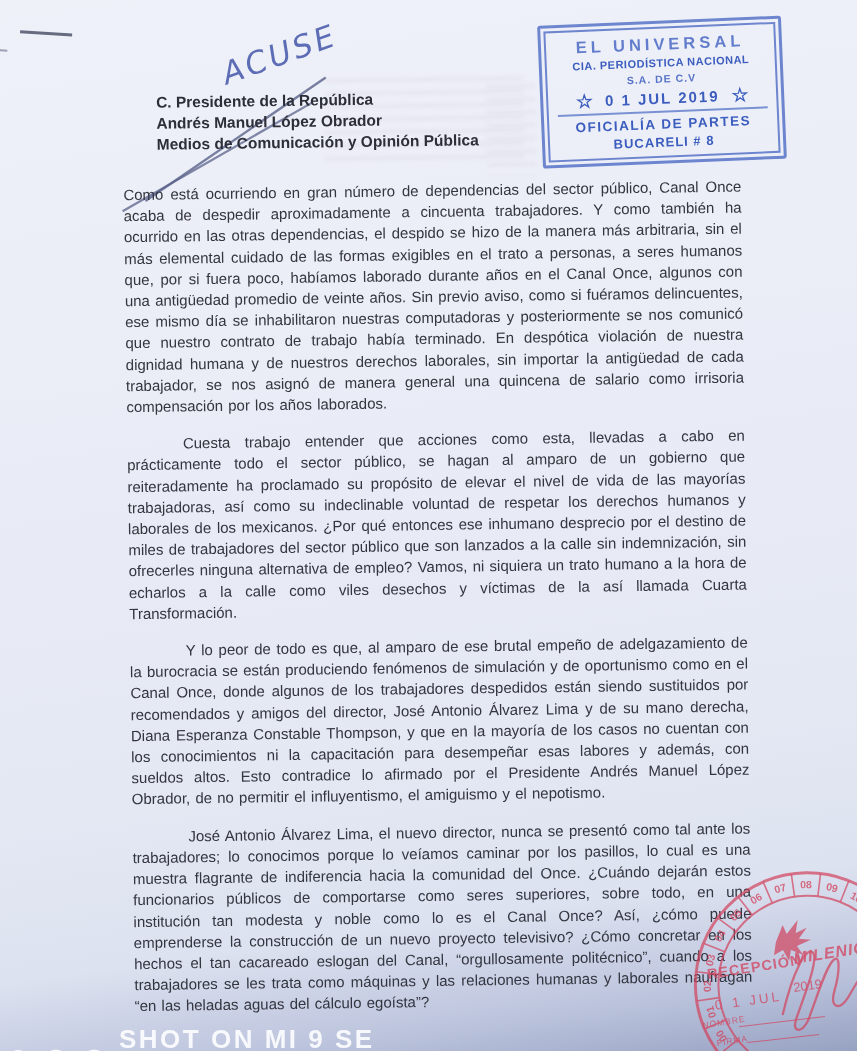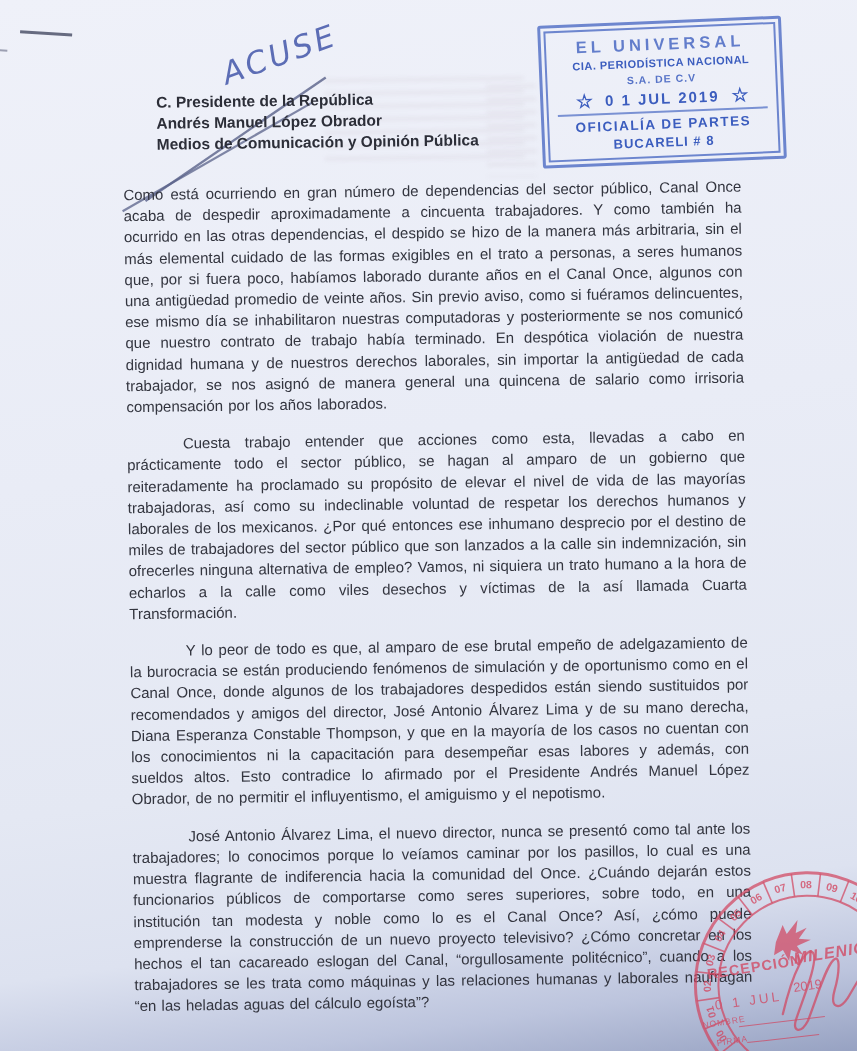--- a/index.html
+++ b/index.html
@@ -192,14 +192,22 @@
       <text x="50" y="195" font-size="8.5" letter-spacing="1" transform="rotate(-8 50 195)">FIRMA</text>
       <line x1="80" y1="192" x2="152" y2="185" stroke-width="1"></line>
 
       <path class="sig" stroke-width="2.3" stroke-linecap="round" d="M116,164 C127,120 141,96 147,103 C153,111 135,152 129,170 C125,182 134,184 141,171
            C151,146 159,119 167,111 C175,103 173,125 168,141 C163,158 172,162 181,149
            C191,133 199,117 207,115 C215,113 207,141 202,155 C197,170 211,172 220,157"></path>
     </svg>
 
   </div>
 
+  <div class="watermark">
+    <svg width="112" height="33" style="position:absolute;left:4px;top:16px;">
+      <circle cx="14" cy="27" r="11" fill="rgba(255,255,255,.9)"></circle>
+      <circle cx="52" cy="27" r="10" fill="none" stroke="rgba(255,255,255,.9)" stroke-width="3"></circle>
+      <circle cx="90" cy="27" r="10" fill="none" stroke="rgba(255,255,255,.9)" stroke-width="3"></circle>
+    </svg>
+    <div class="wm-text">SHOT ON MI 9 SE</div>
+  </div>
 
 </div>
 
 </body></html>

